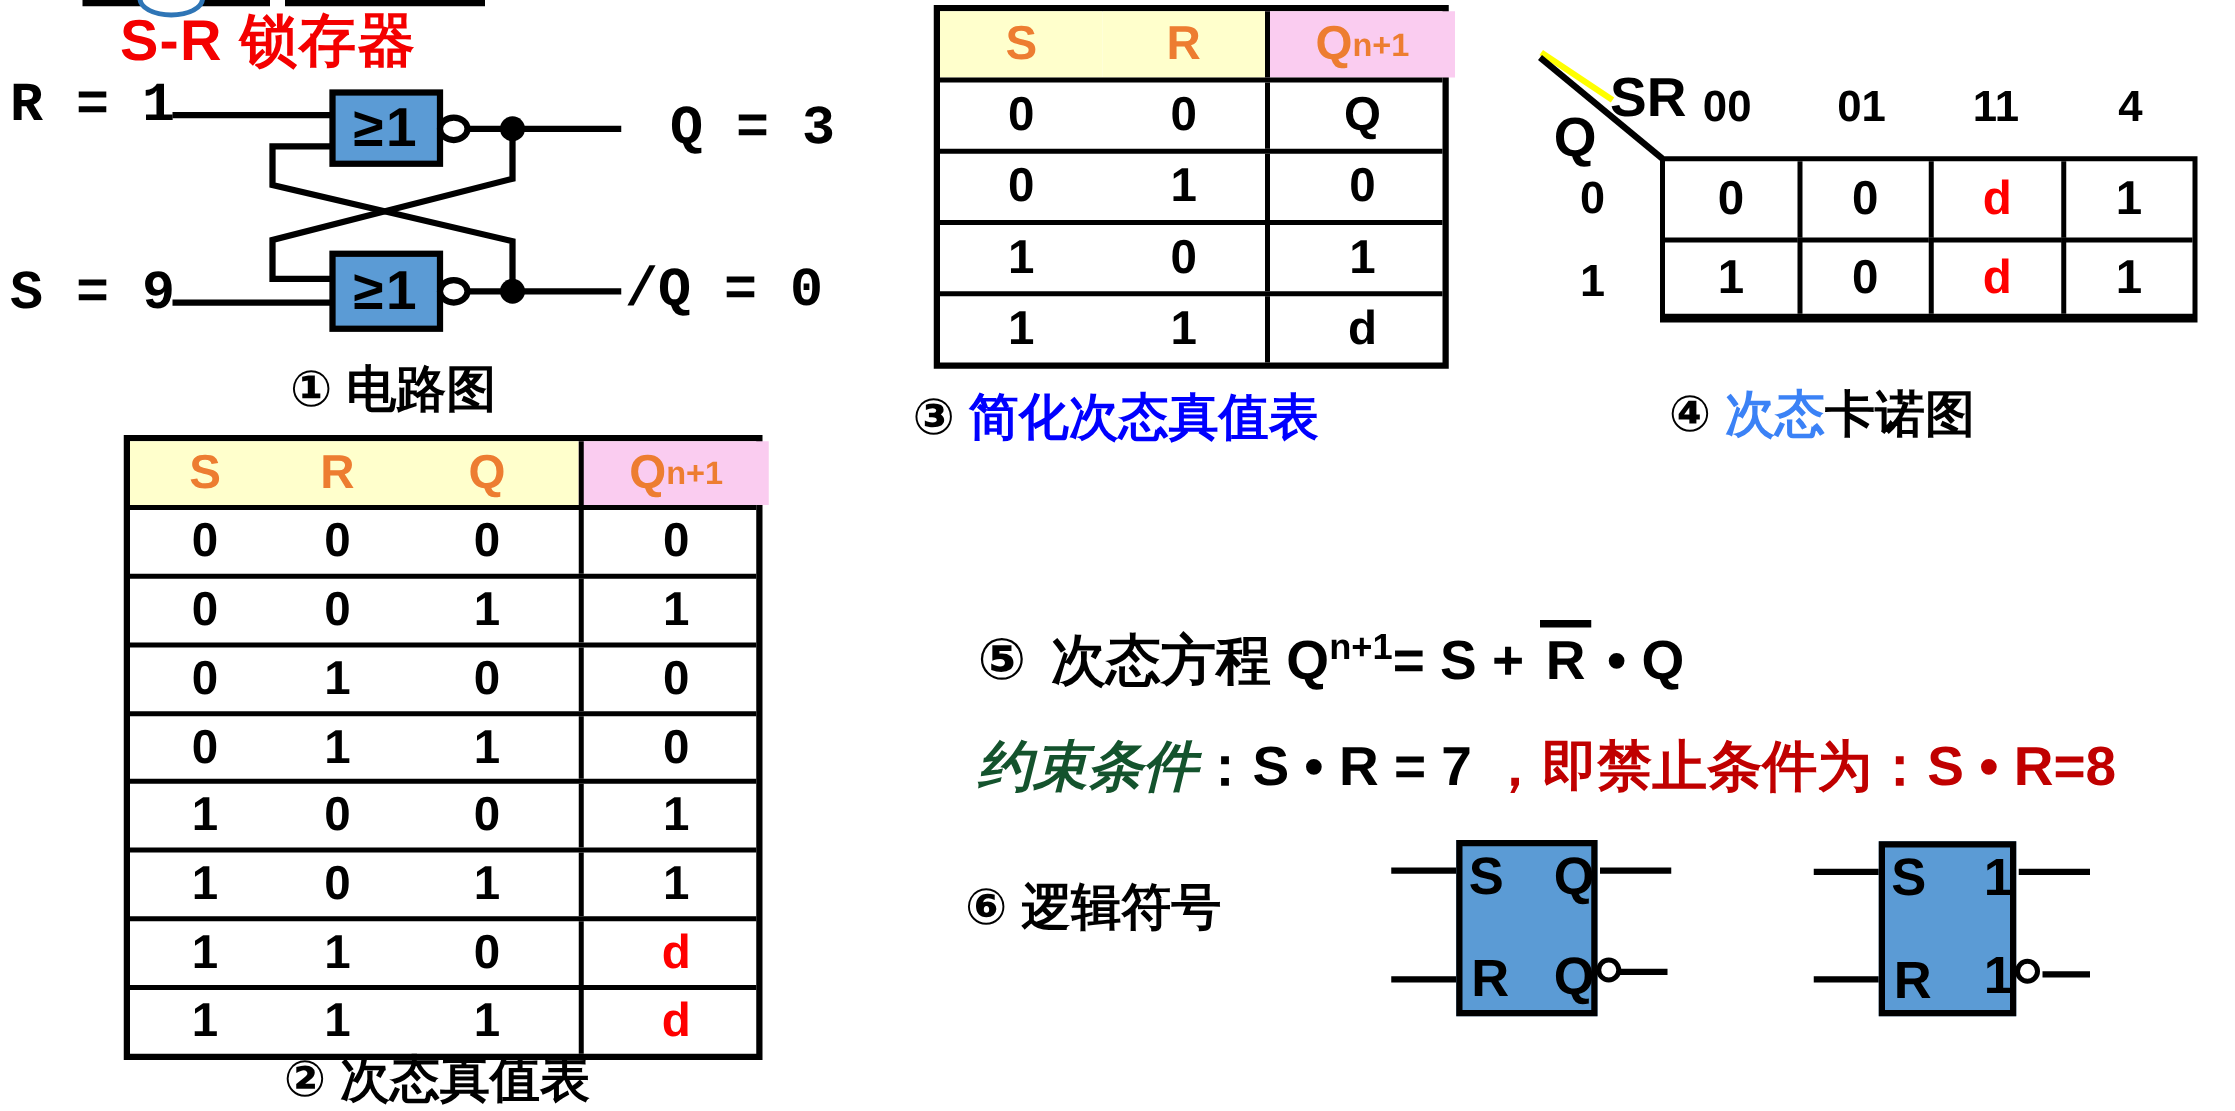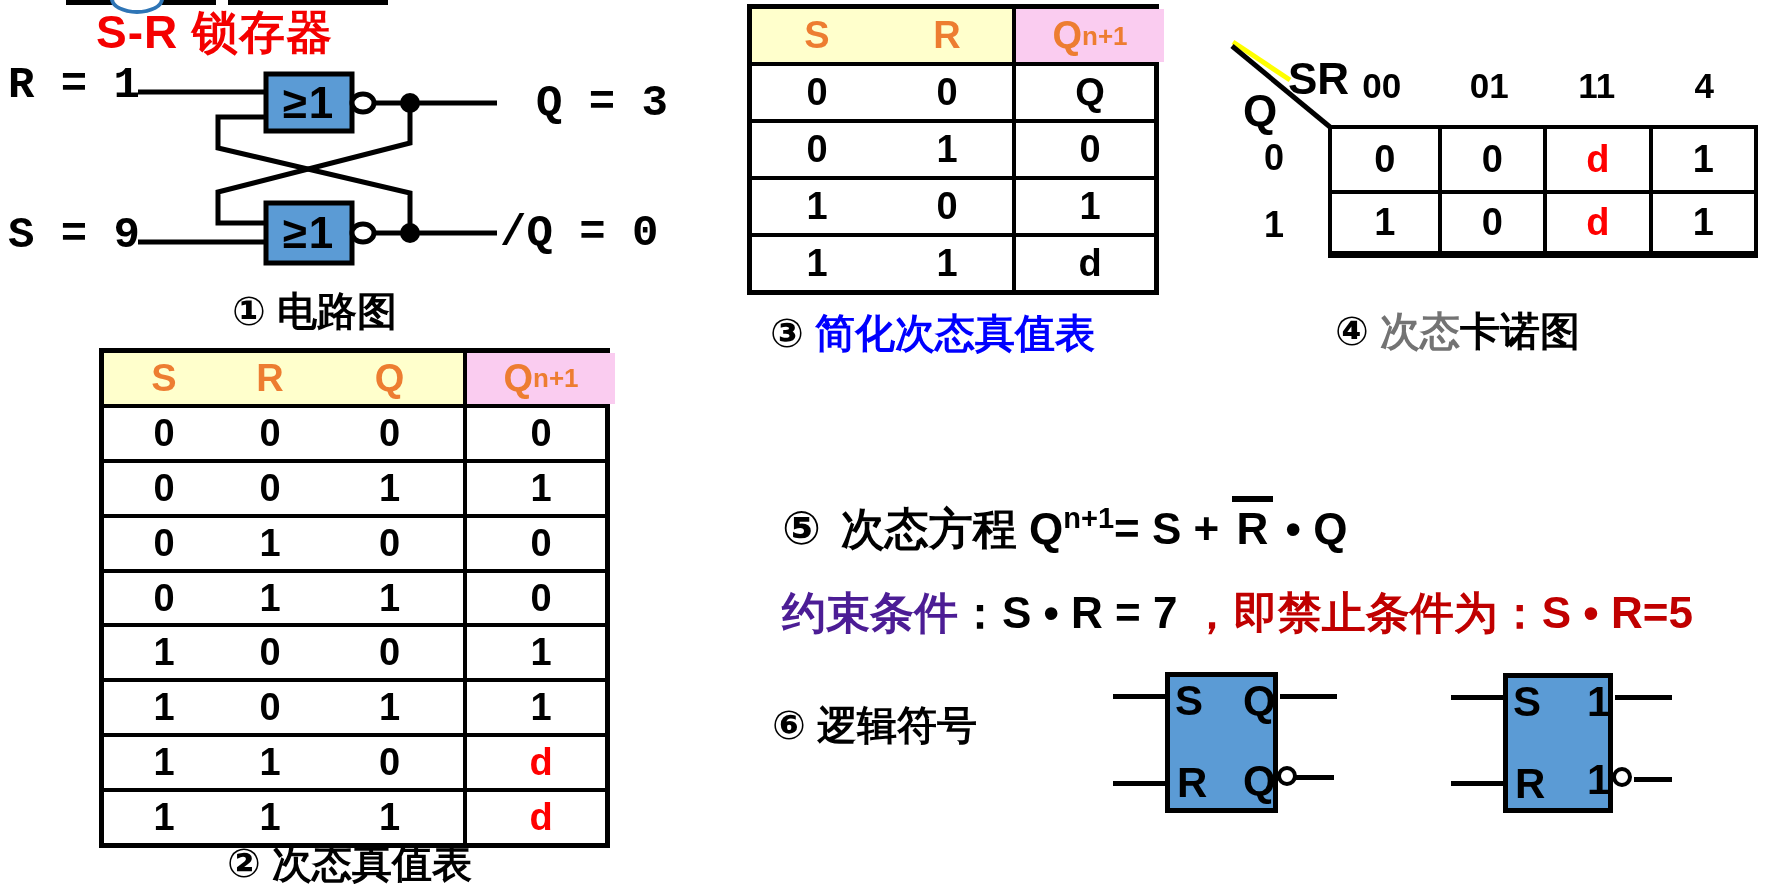--- a/index.html
+++ b/index.html
@@ -14,21 +14,21 @@
   .top-sliver{height:5px;background:#000;top:0;}
   .logo-arc{left:110px;top:-16px;width:54px;height:30px;border:4px solid #2E75B6;border-radius:50%;background:#fff;box-sizing:border-box;}
 
   
   .io-label{font-size:44px;font-family:Liberation Mono, monospace;}
   .gate-label{display:flex;align-items:center;justify-content:center;font-size:44px;letter-spacing:2px;}
 
   
   .caption{font-size:40px;margin-left:37px;}
   .cap-blue{color:#0000FF;}
-  .cap-red{color:#737373;}
+  .cap-red{color:#3b82f6;}
 
   
   .tbl{display:flex;flex-direction:column;border:5px solid #000;background:#fff;box-sizing:border-box;}
   .tbl .row{flex:1;display:grid;}
   .tbl .row + .row{border-top:4px solid #000;}
   #truth-table .row{grid-template-columns:120px 92px 147px 152px;}
   #simplified-table .row{grid-template-columns:130px 130px 152px;}
   .tbl .cell{display:flex;align-items:center;justify-content:center;font-size:38px;}
   .tbl .cell.last{border-left:4px solid #000;}
   .tbl .hdr{background:#FFFFCC;color:#ED7D31;}
@@ -46,21 +46,21 @@
   .kmap-grid .kcell:nth-child(n+5){border-top:4px solid #000;}
   .kmap-grid .kcell:not(:nth-child(4n+1)){border-left:4px solid #000;}
   .kmap-var{font-size:44px;}
 
   
   .eqline{left:733px;top:446px;font-size:44px;white-space:pre;}
   .eqline .num{margin-right:20px;font-size:46px;}
   .eqline sup{font-size:29px;}
   .eqline .overbar{display:inline-block;border-top:6px solid #000;padding:2px 5px 0 5px;}
   .constraint{left:733px;top:534px;font-size:44px;white-space:pre;}
-  .constraint .c-red{color:#4c1d95;}
+  .constraint .c-red{color:#14532d;font-style:italic;}
   .constraint .c-darkred{color:#C00000;}
 
   
   .latch-box{width:113px;height:141px;background:#5B9BD5;border:5px solid #000;box-sizing:border-box;}
   .wire{background:#000;height:5px;}
   .bubble{width:20px;height:20px;border:4px solid #000;border-radius:50%;background:#fff;box-sizing:border-box;}
   .pin-label{font-size:42px;line-height:1;}
 </style>
 </head>
 <body>
@@ -175,21 +175,21 @@
         <div class="cell">1</div>
         <div class="cell">0</div>
         <div class="cell last">1</div>
       </div>
       <div class="row">
         <div class="cell">1</div>
         <div class="cell">1</div>
         <div class="cell last">d</div>
       </div>
     </div>
-  <div class="abs caption" style="left:733px;top:306px;">
+  <div class="abs caption" style="left:693px;top:306px;">
     <span>③ </span><span class="cap-blue">简化次态真值表</span>
   </div>
 
   <svg class="abs" style="left:1220px;top:35px;" width="120" height="100" viewBox="0 0 120 100">
     <line x1="13" y1="7" x2="70" y2="45" stroke="#FFFF00" stroke-width="5"></line>
     <line x1="12" y1="11" x2="110" y2="92" stroke="#000" stroke-width="5"></line>
   </svg>
   <div class="abs kmap-var" style="left:1288px;top:54px;">SR</div>
   <div class="abs kmap-var" style="left:1243px;top:86px;">Q</div>
   <div id="kmap-colheads" class="abs kmap-colheads">
@@ -213,21 +213,21 @@
       <div class="kcell">1</div>
     </div>
   <div class="abs caption" style="left:1298px;top:304px;">
     <span>④ </span><span class="cap-red">次态</span><span>卡诺图</span>
   </div>
 
   <div class="abs eqline">
     <span class="num">⑤</span><span>次态方程 </span><span>Q</span><sup>n+1</sup><span>= S + </span><span class="overbar">R</span><span> • Q</span>
   </div>
   <div class="abs constraint">
-    <span class="c-red">约束条件</span><span>：S • R = 7 </span><span class="c-darkred">，即禁止条件为：S • R=5</span>
+    <span class="c-red">约束条件</span><span>：S • R = 7 </span><span class="c-darkred">，即禁止条件为：S • R=8</span>
   </div>
 
   <div class="abs caption" style="left:735px;top:698px;">⑥ 逻辑符号</div>
 
   <div class="abs wire" style="left:1113px;top:694px;width:52px;"></div>
   <div class="abs wire" style="left:1113px;top:781px;width:52px;"></div>
   <div class="abs wire" style="left:1280px;top:694px;width:57px;"></div>
   <div class="abs wire" style="left:1296px;top:775px;width:38px;"></div>
   <div class="abs latch-box" style="left:1165px;top:672px;"></div>
   <div class="abs bubble" style="left:1277px;top:766px;"></div>

